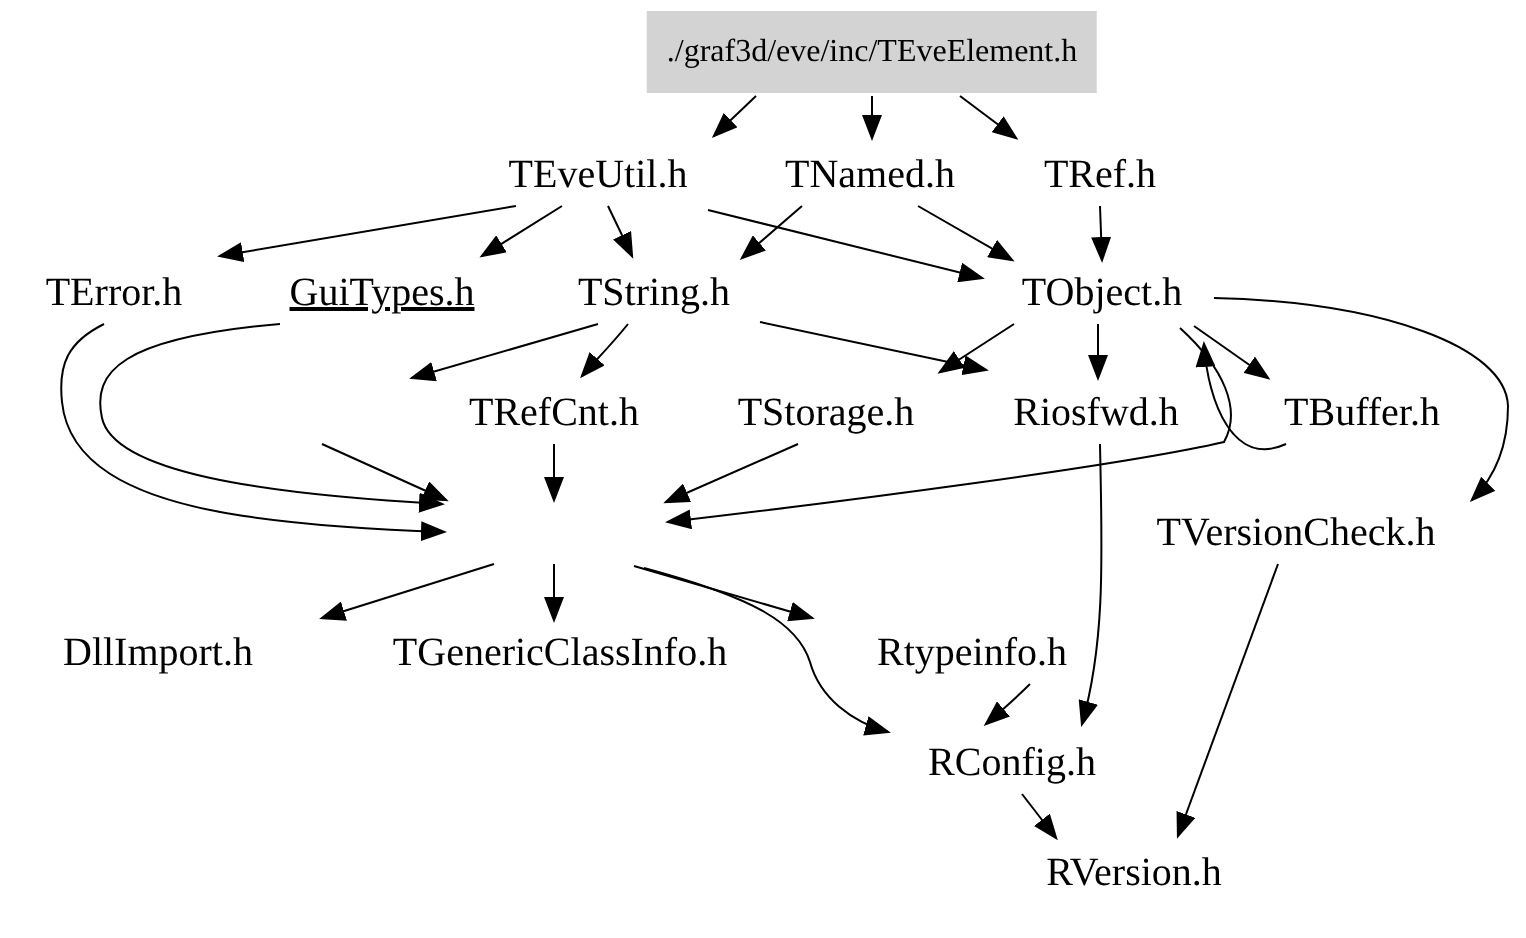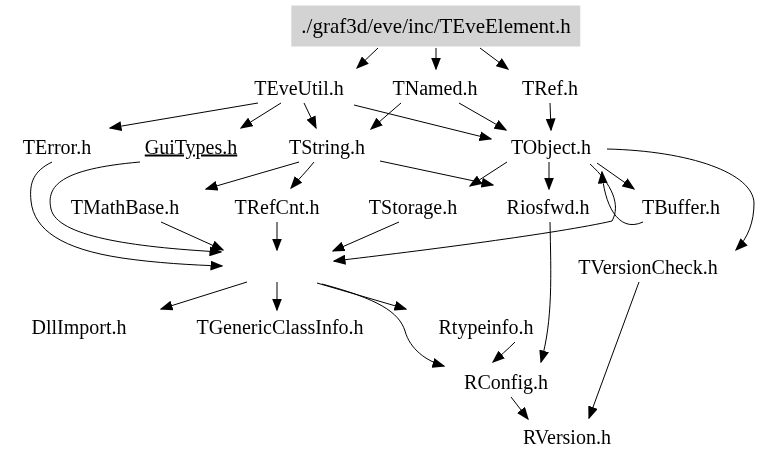--- a/index.html
+++ b/index.html
@@ -26,21 +26,21 @@
     position: absolute;
     transform: translate(-50%, -50%);
     white-space: nowrap;
     font-size: 20px;
     line-height: 25px;
     color: var(--text-color, #000000);
     cursor: pointer;
   }
   .node.root {
     background: var(--root-fill, #d3d3d3);
-    font-size: 21px;
+    font-size: 16px;
     padding: 8px 10px;
     cursor: default;
   }
 </style>
 </head>
 <body>
 
 <div id="canvas">
 
   <svg id="edge-layer" viewBox="0 0 763 469" xmlns="http://www.w3.org/2000/svg">
@@ -87,21 +87,20 @@
 
   <div class="node root" style="left:436px; top:26px;">./graf3d/eve/inc/TEveElement.h</div>
 
   <div class="node" style="left:299px; top:88px;">TEveUtil.h</div>
   <div class="node" style="left:435px; top:88px;">TNamed.h</div>
   <div class="node" style="left:550px; top:88px;">TRef.h</div>
   <div class="node" style="left:57px;  top:147px;">TError.h</div>
   <div class="node" style="left:191px; top:147px;text-decoration:underline;">GuiTypes.h</div>
   <div class="node" style="left:327px; top:147px;">TString.h</div>
   <div class="node" style="left:551px; top:147px;">TObject.h</div>
-  <div class="node" style="left:125px; top:207px;">TMathBase.h</div>
   <div class="node" style="left:277px; top:207px;">TRefCnt.h</div>
   <div class="node" style="left:413px; top:207px;">TStorage.h</div>
   <div class="node" style="left:548px; top:207px;">Riosfwd.h</div>
   <div class="node" style="left:681px; top:207px;">TBuffer.h</div>
   <div class="node" style="left:648px; top:267px;">TVersionCheck.h</div>
   <div class="node" style="left:79px;  top:327px;">DllImport.h</div>
   <div class="node" style="left:280px; top:327px;">TGenericClassInfo.h</div>
   <div class="node" style="left:486px; top:327px;">Rtypeinfo.h</div>
   <div class="node" style="left:506px; top:382px;">RConfig.h</div>
   <div class="node" style="left:567px; top:437px;">RVersion.h</div>

